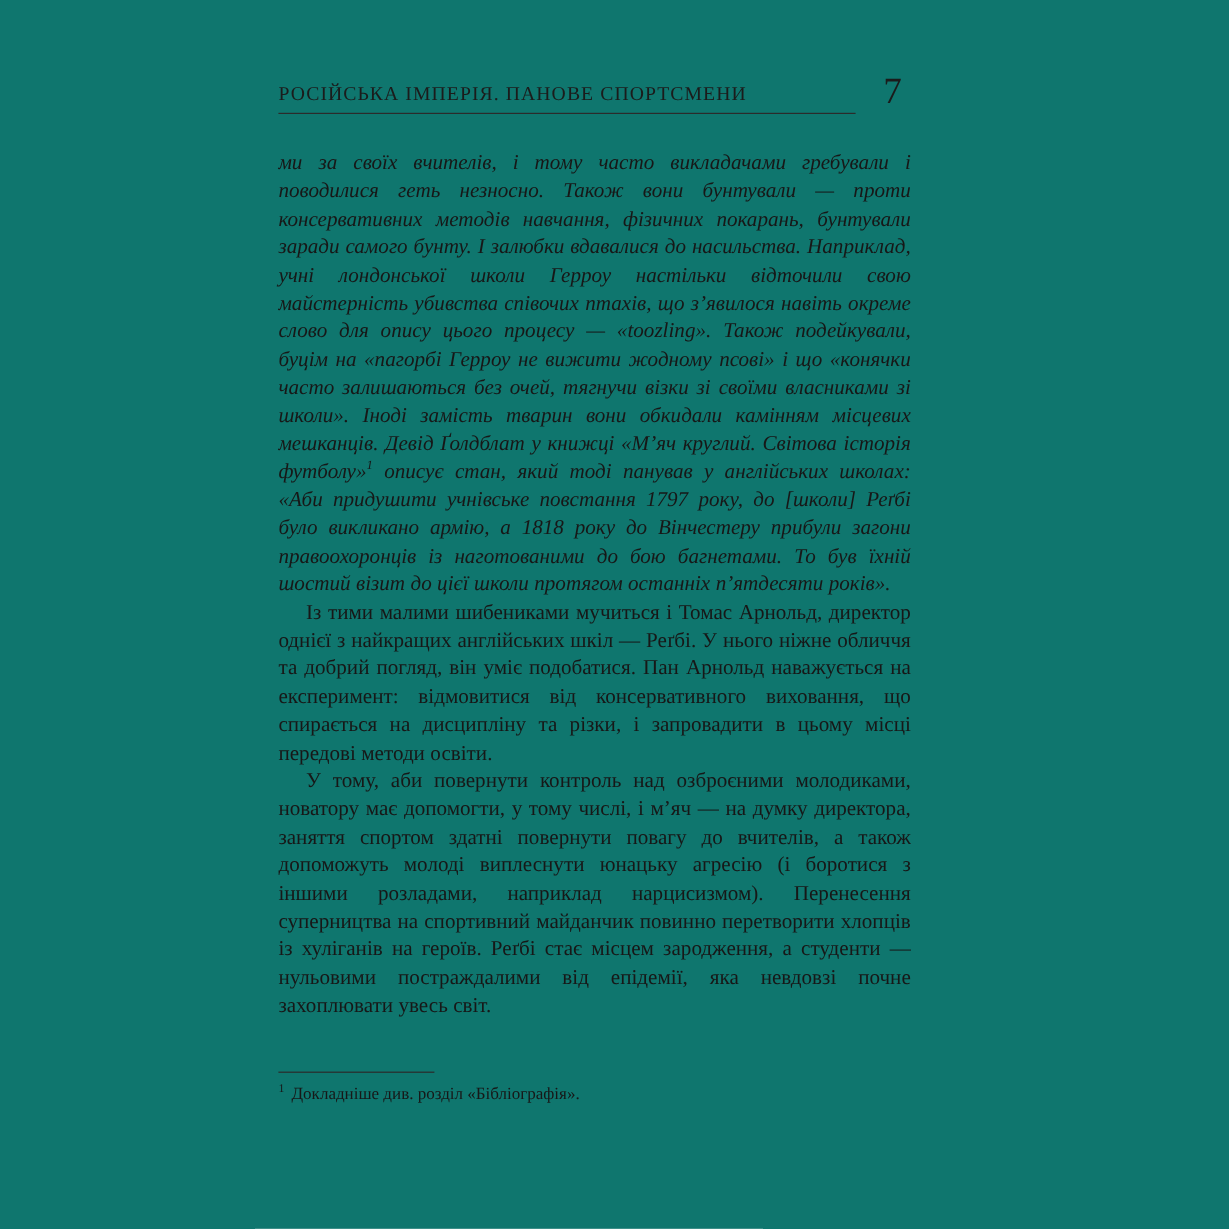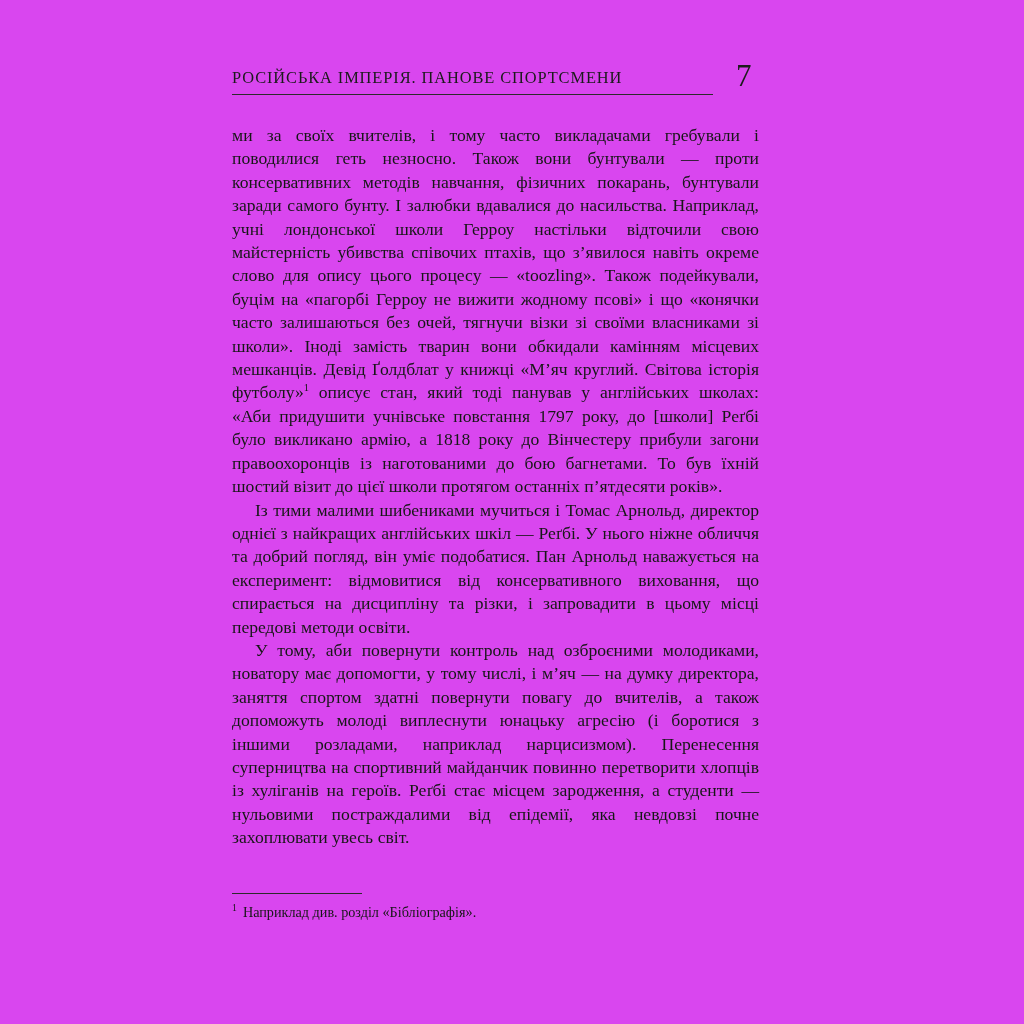--- a/index.html
+++ b/index.html
@@ -15,21 +15,21 @@
     overflow: hidden;
     font-family: "Liberation Serif", "DejaVu Serif", serif;
     color: #171717;
     -webkit-font-smoothing: antialiased;
   }
 
   .page {
     position: relative;
     width: 1024px;
     height: 1024px;
-    background: #d946ef;
+    background: #0f766e;
   }
 
   
   .header {
     position: absolute;
     left: 232px;
     top: 66px;
     width: 528px;
     height: 38px;
   }
@@ -85,20 +85,21 @@
     text-justify: inter-word;
     font-size: 17.6px;
     line-height: 23.4px;
     text-indent: 23px;
     hyphens: manual;
     word-spacing: 0.1px;
   }
 
   .body-text p.first {
     text-indent: 0;
+    font-style: italic;
   }
 
   sup.fn-ref {
     font-size: 10.5px;
     vertical-align: super;
     line-height: 0;
   }
 
   
   .footnote {
@@ -149,16 +150,16 @@
 
     <p>Із тими малими шибениками мучиться і Томас Арнольд, директор однієї з найкращих англійських шкіл — Реґбі. У нього ніжне обличчя та добрий погляд, він уміє подобатися. Пан Арнольд наважується на експеримент: відмовитися від консервативного виховання, що спирається на дисципліну та різки, і запровадити в цьому місці передові методи освіти.</p>
 
     <p>У тому, аби повернути контроль над озброєними молодиками, новатору має допомогти, у тому числі, і м’яч — на думку директора, заняття спортом здатні повернути повагу до вчителів, а також допоможуть молоді виплеснути юнацьку агресію (і боротися з іншими розладами, наприклад нарцисизмом). Перенесення суперництва на спортивний майданчик повинно перетворити хлопців із хуліганів на героїв. Реґбі стає місцем зародження, а студенти — нульовими постраждалими від епідемії, яка невдовзі почне захоплювати увесь світ.</p>
 
 
   </div>
 
   <div class="footnote">
     <div class="footnote-rule"></div>
-    <p class="footnote-text"><span class="marker">1</span><span>Наприклад див. розділ «Бібліографія».</span></p>
+    <p class="footnote-text"><span class="marker">1</span><span>Докладніше див. розділ «Бібліографія».</span></p>
   </div>
 
 </div>
 
 </body></html>

